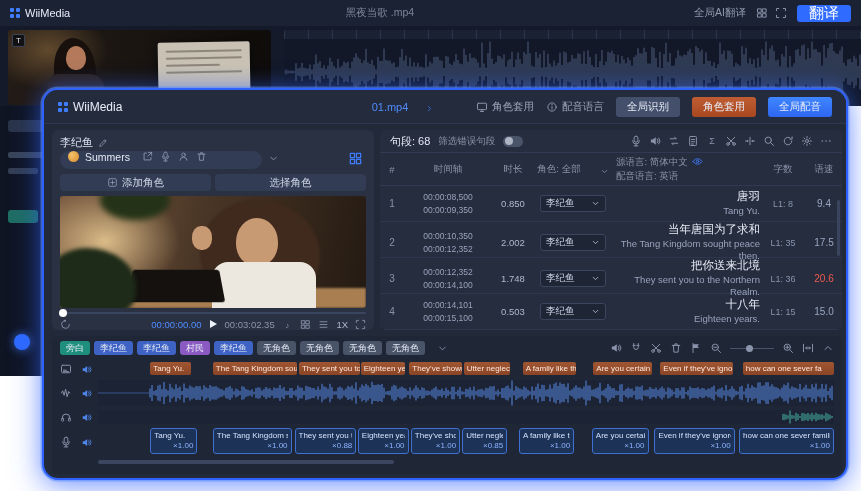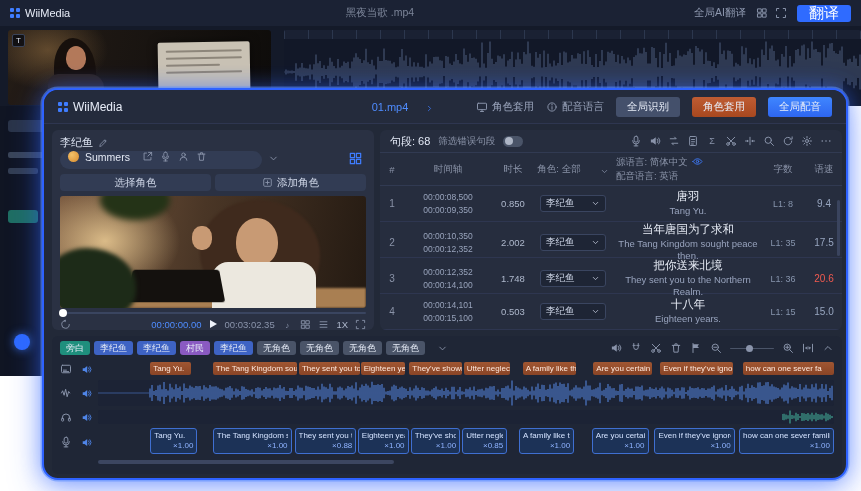--- a/index.html
+++ b/index.html
@@ -120,21 +120,21 @@
   .langs .l1{display:flex;align-items:center;gap:4px}
   .seg-rows{position:absolute;left:0;top:56px;width:100%;height:144px;overflow:hidden}
   .seg-row{display:grid;grid-template-columns:24px 88px 42px 78px 1fr 46px 36px;align-items:center;
            height:36px;border-bottom:1px solid #2e3650}
   .seg-row .c{text-align:center}
   .seg-row .idx{font-size:10px;color:#8a93a8}
   .seg-row .time{font-size:8.5px;color:#98a3bb;line-height:1.5}
   .seg-row .dur{font-size:9.5px;color:#aeb8cc}
   .role-pill{width:66px;height:17px;margin:0 auto;background:#1e2535;border:1px solid #3a4560;border-radius:3px;
              display:flex;align-items:center;justify-content:space-between;padding:0 5px;font-size:9.5px;color:#cdd5e6}
-  .seg-row .txt{text-align:center;padding-left:4px;line-height:1.35}
+  .seg-row .txt{text-align:right;padding-left:4px;line-height:1.35}
   .seg-row .zh{font-size:11.5px;color:#e8edf7}
   .seg-row .en{font-size:9.5px;color:#98a3bd}
   .seg-row .chars{font-size:9px;color:#8795ad}
   .seg-row .rate{font-size:10px;color:#98a6c0}
   .seg-row .rate.warn{color:#f25a4f}
   .vscroll{position:absolute;right:2px;top:70px;width:3px;height:56px;border-radius:2px;background:#3a445e}
 
   
   .timeline{position:absolute;left:8px;top:246px;width:790px;height:138px;background:#1f2636;border-radius:6px}
   .tl-toolbar{position:absolute;left:0;top:4px;width:100%;height:16px;display:flex;align-items:center;padding:0 8px;gap:12px}
@@ -317,30 +317,30 @@
         </span>
       <span class="grid-btn ic accent">
           <svg viewBox="0 0 16 16" width="15" height="15" fill="none" stroke="currentColor" stroke-width="1.3" stroke-linecap="round" stroke-linejoin="round">
             <rect x="2.5" y="2.5" width="4.5" height="4.5"></rect>
             <rect x="9" y="2.5" width="4.5" height="4.5"></rect>
             <rect x="2.5" y="9" width="4.5" height="4.5"></rect>
             <rect x="9" y="9" width="4.5" height="4.5"></rect>
           </svg>
         </span>
       <div class="role-btns">
-        <button class="rbtn">选择角色</button>
         <button class="rbtn">
           <span class="ic">
               <svg viewBox="0 0 16 16" width="11" height="11" fill="none" stroke="currentColor" stroke-width="1.3" stroke-linecap="round" stroke-linejoin="round">
                 <rect x="2.5" y="2.5" width="11" height="11" rx="1.5"></rect>
                 <path d="M8 5.5v5M5.5 8h5"></path>
               </svg>
             </span>
           <span>添加角色</span>
         </button>
+        <button class="rbtn">选择角色</button>
       </div>
       <div class="video">
         <div class="v-light"></div>
         <div class="v-table"></div>
         <div class="v-plant2"></div>
         <div class="v-hair"></div>
         <div class="v-hand"></div>
         <div class="v-face"></div>
         <div class="v-shirt"></div>
         <div class="v-laptop"></div>

